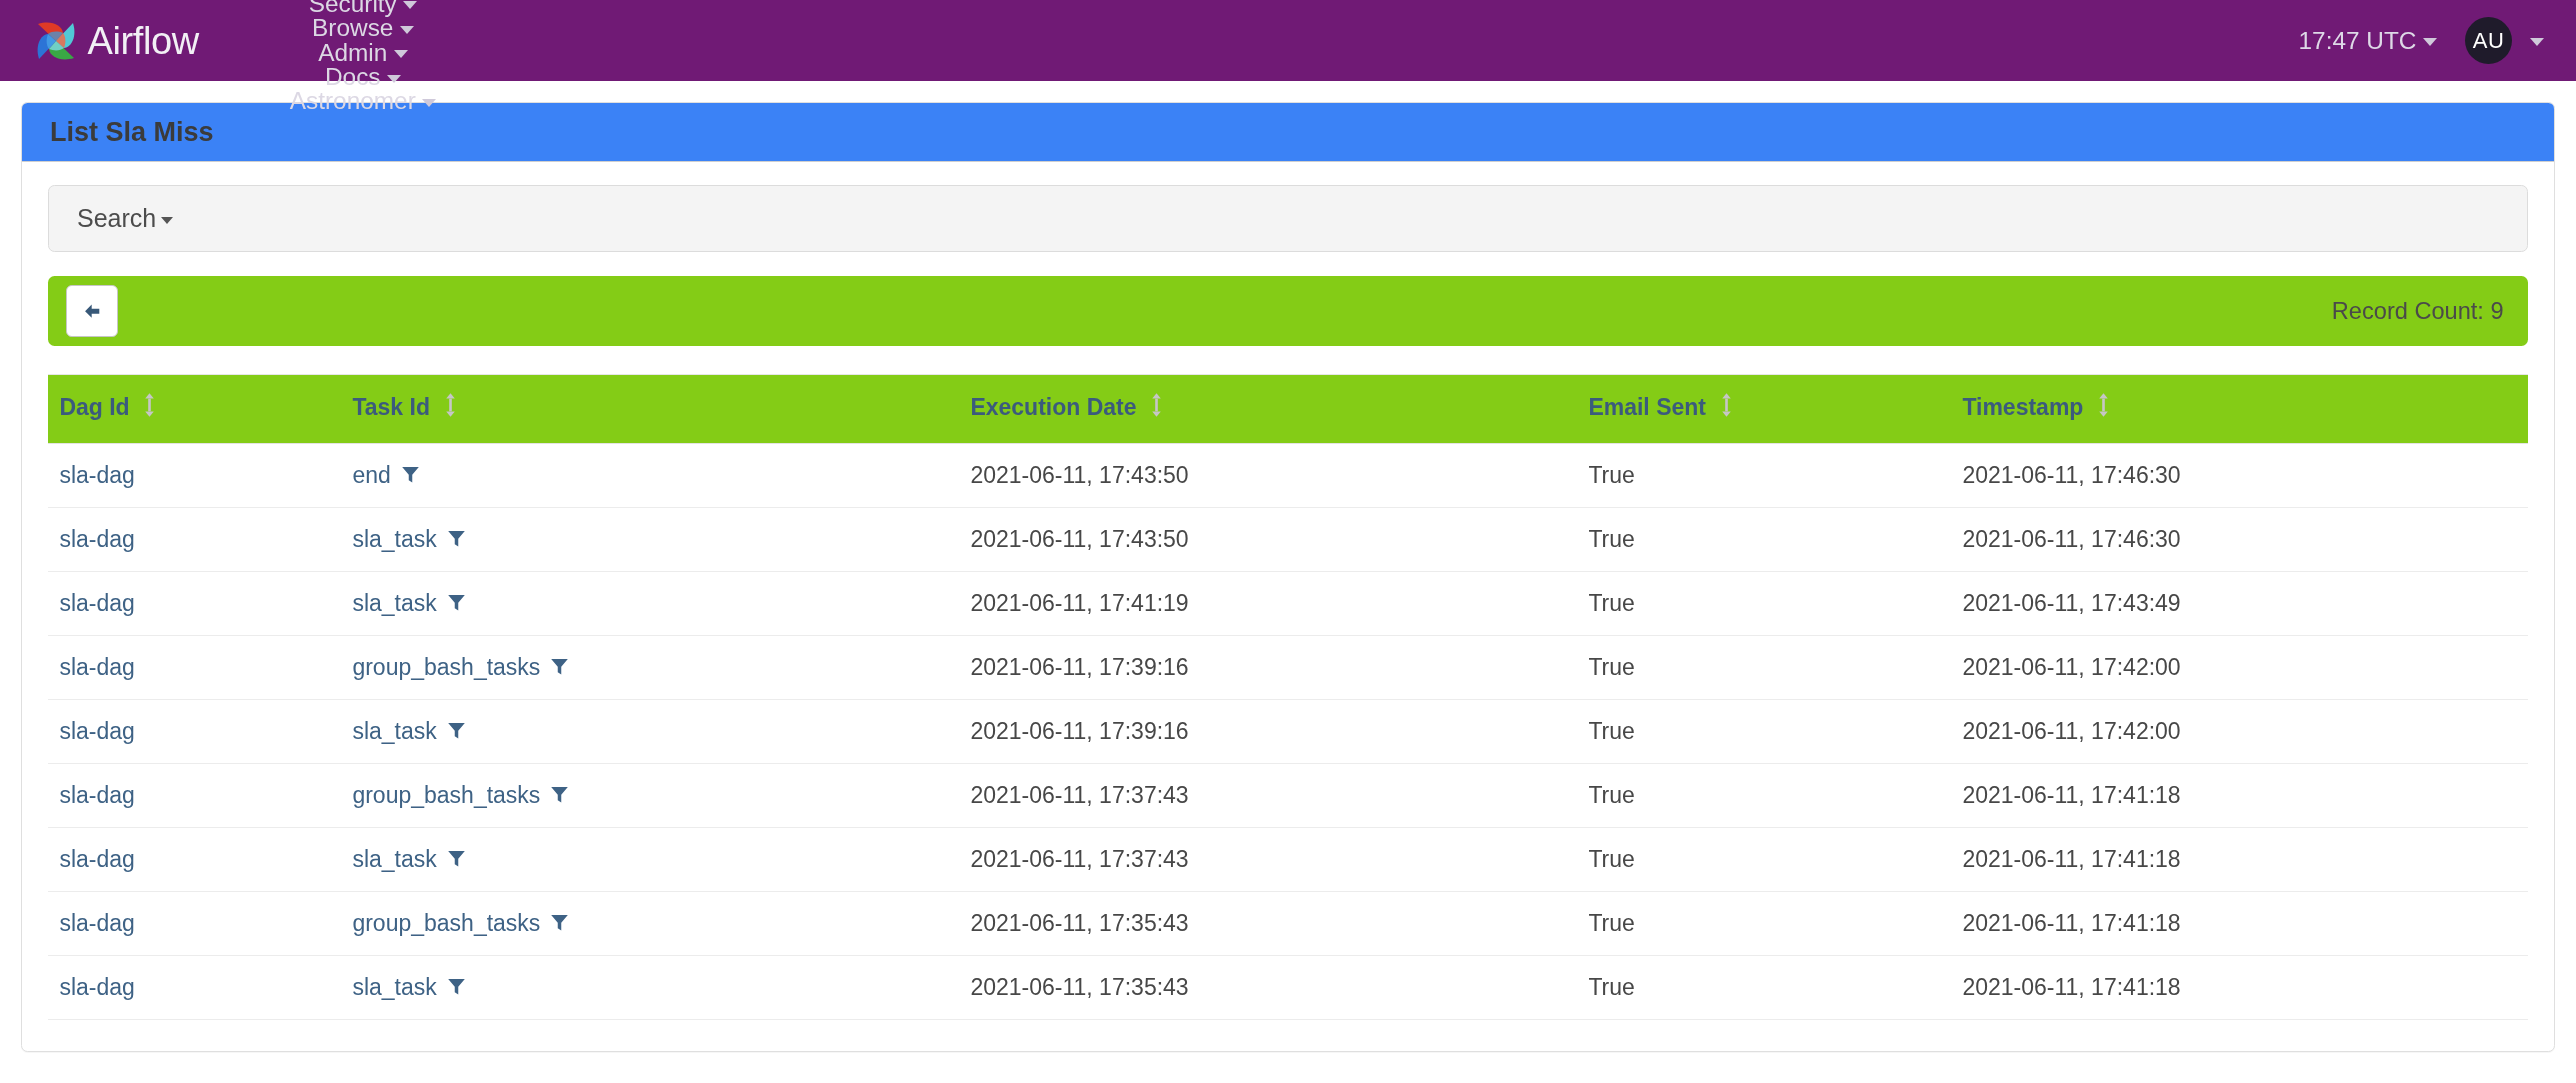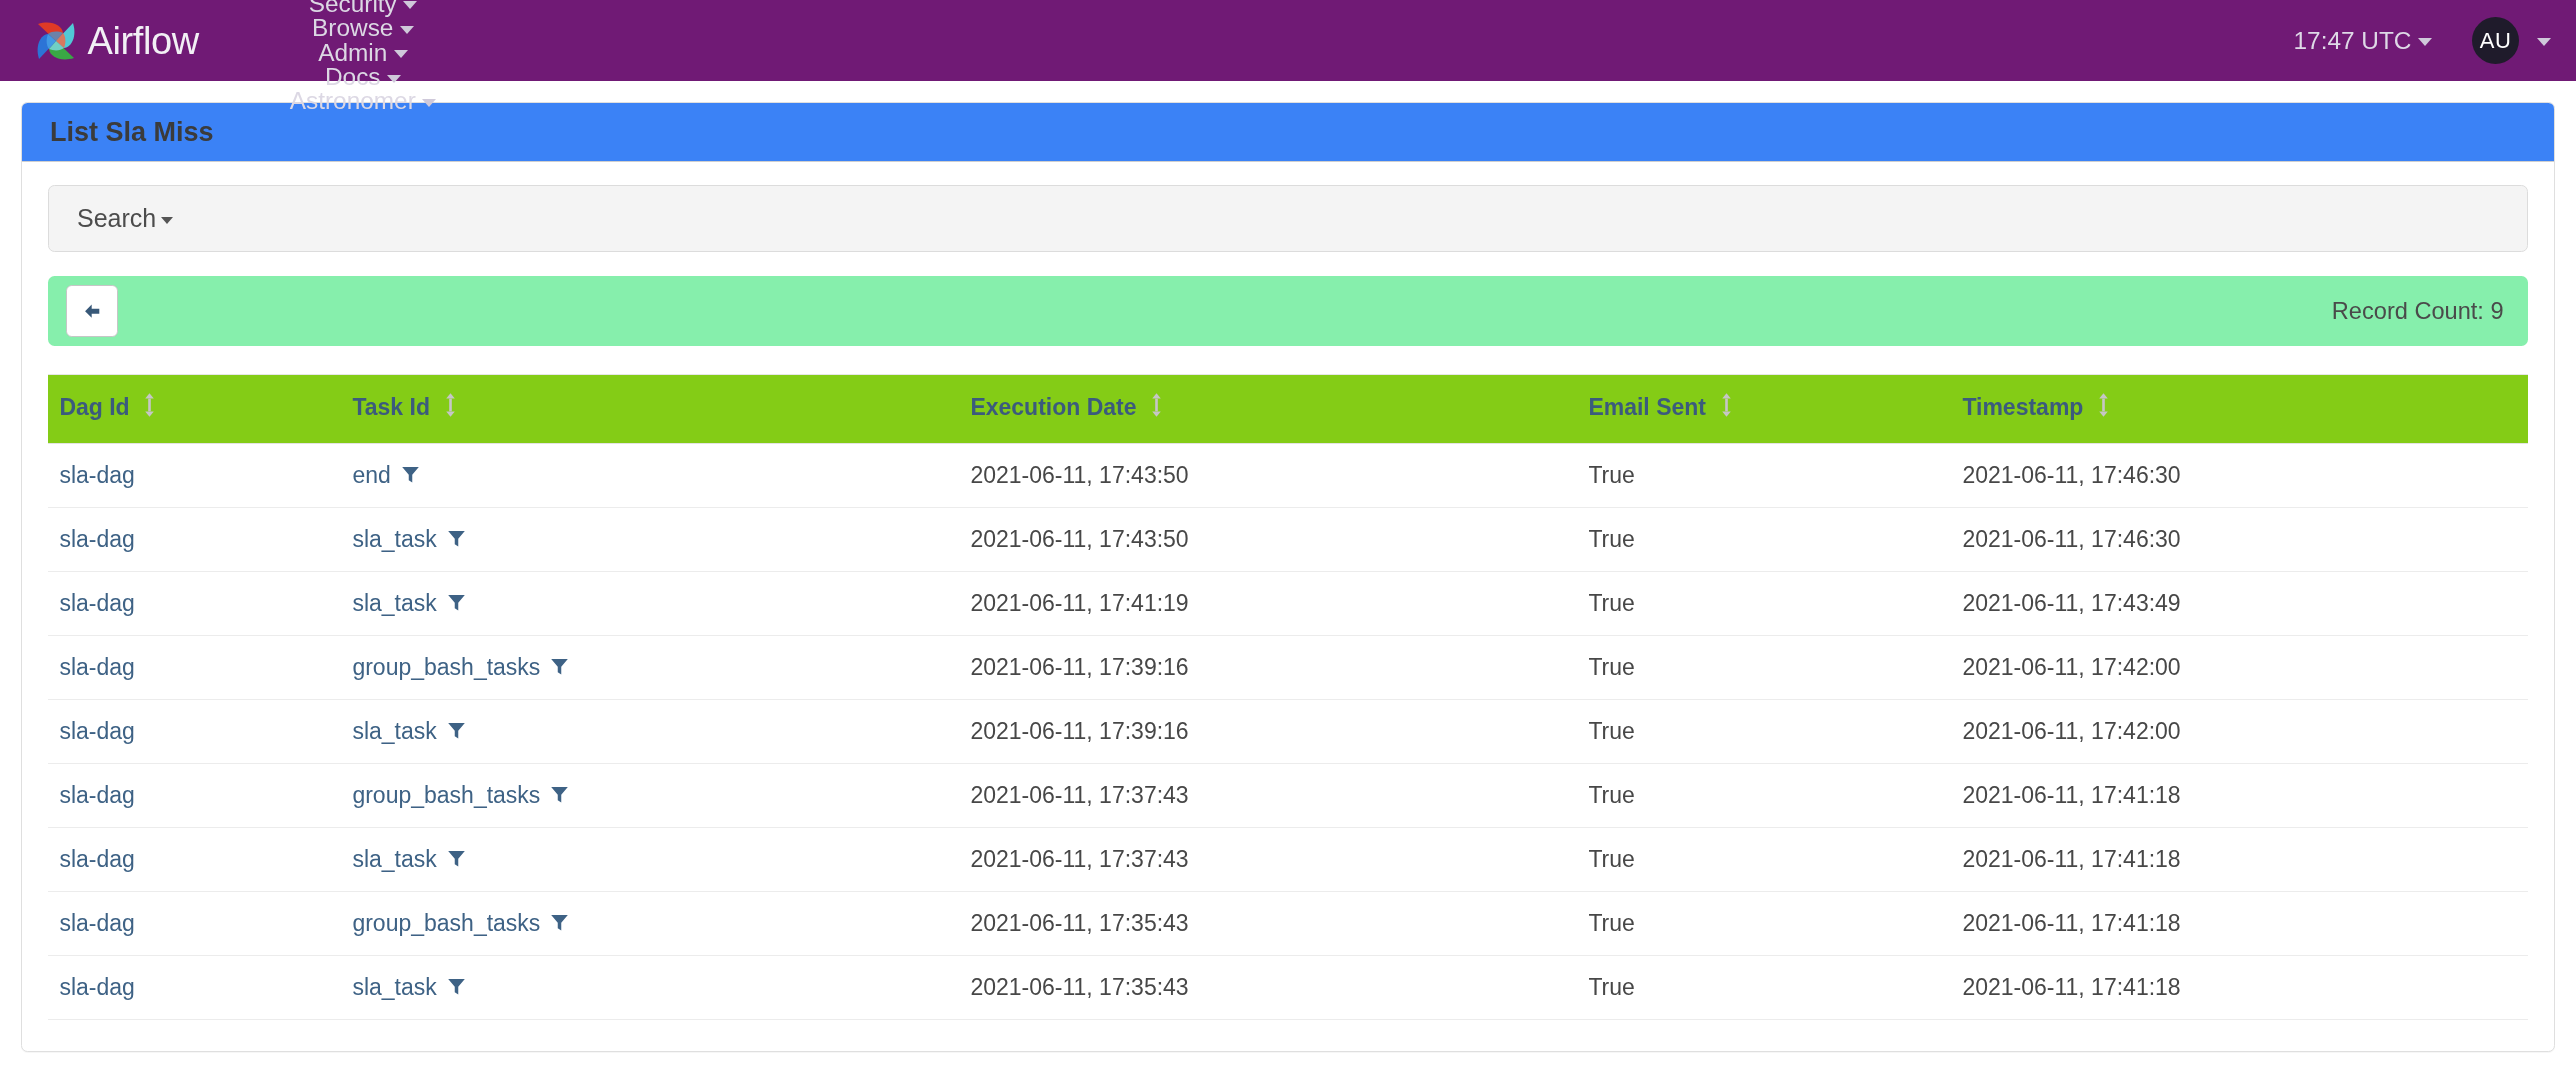--- a/index.html
+++ b/index.html
@@ -51,25 +51,25 @@
     width: 0; height: 0;
     border-left: 7.3px solid transparent;
     border-right: 7.3px solid transparent;
     border-top: 8.1px solid #cfc9da;
     margin-left: 6.5px;
     position: relative;
     top: 1.6px;
   }
   .nav-right {
     position: absolute;
-    right: 25px;
+    right: 32px;
     top: 0; bottom: 0;
     display: flex;
     align-items: center;
-    gap: 12px;
+    gap: 0px;
   }
   .clock {
     color: #ded9e7;
     font-size: 24.4px;
     display: inline-flex;
     align-items: center;
     text-decoration: none;
     padding-right: 28px;
   }
   .avatar-wrap { display: inline-flex; align-items: center; text-decoration: none; }
@@ -134,21 +134,21 @@
   .search-toggle .caret {
     border-top-color: #555;
     border-left-width: 6.5px;
     border-right-width: 6.5px;
     border-top-width: 7.3px;
     margin-left: 4.9px;
   }
 
   
   .toolbar {
-    background: #86efac;
+    background: #84cc16;
     border-radius: 6.5px;
     height: 70px;
     display: flex;
     align-items: center;
     justify-content: space-between;
     padding: 0 24.4px 0 18px;
     margin-bottom: 28px;
   }
   .back-btn {
     width: 52px; height: 52px;

